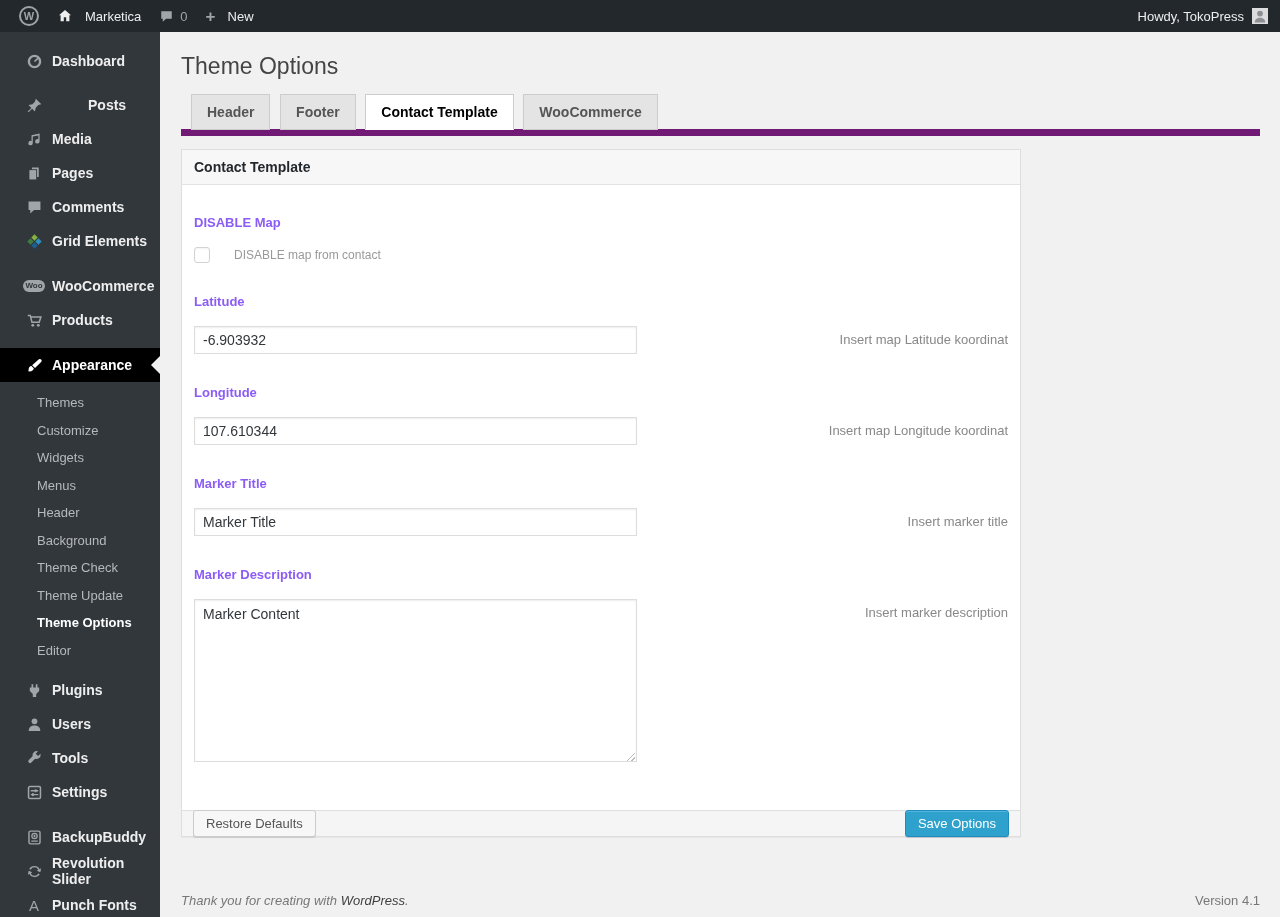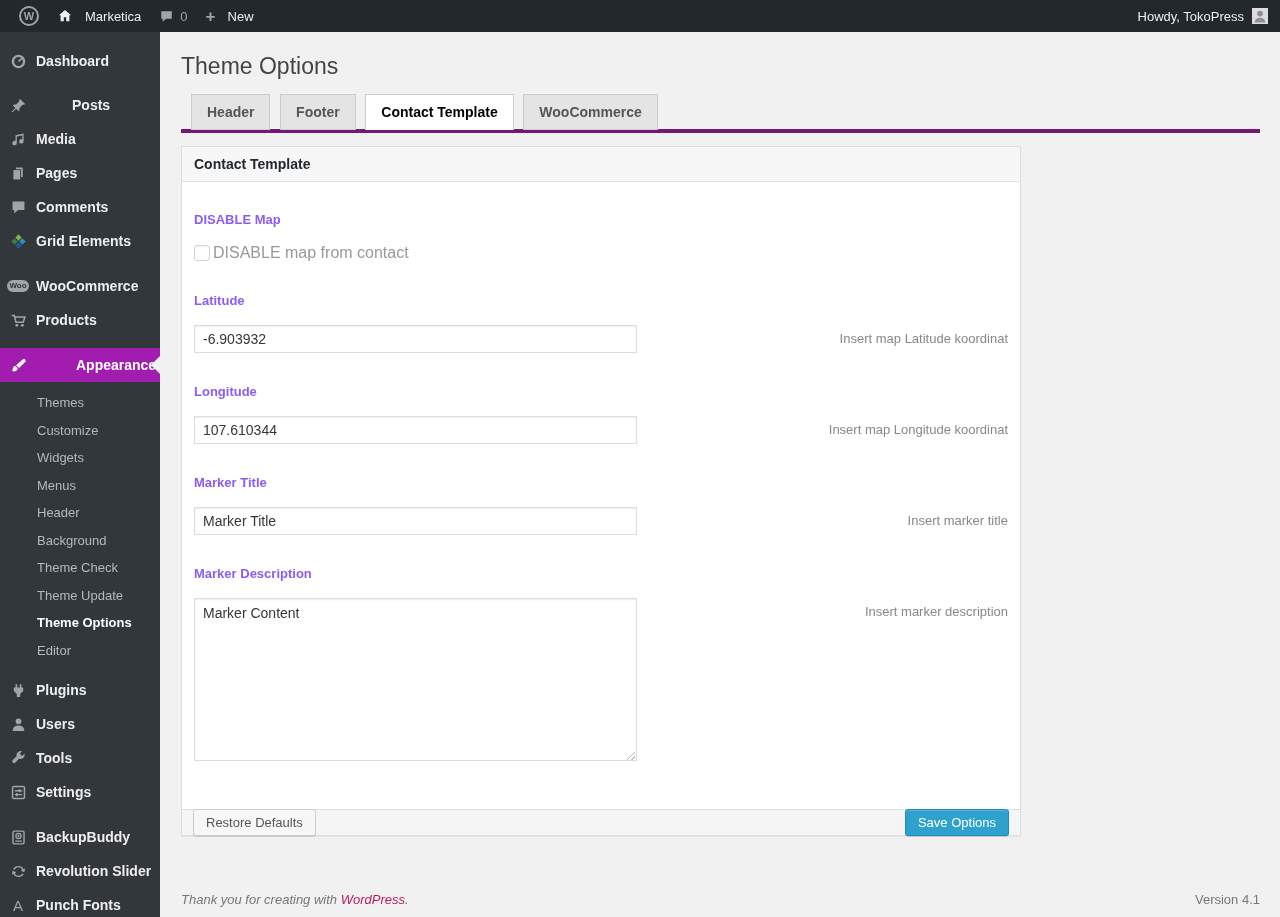--- a/index.html
+++ b/index.html
@@ -38,32 +38,32 @@
   .avatar svg { display:block; }
 
   
   .sidebar {
     position:fixed; top:32px; left:0; bottom:0; width:160px;
     background:#32373c; z-index:40; padding-top:12px;
   }
   .menu { list-style:none; }
   .menu-item {
     display:flex; align-items:center; height:34px;
-    padding-left:8px; color:#eee; font-size:14px; font-weight:600;
+    padding-left:24px; color:#eee; font-size:14px; font-weight:600;
     cursor:pointer; position:relative;
   }
   .micon {
     width:20px; height:20px; margin-right:8px;
     display:flex; align-items:center; justify-content:center;
     color:#a0a5aa; flex-shrink:0;
   }
   .micon svg { width:17px; height:17px; }
   .gap-sm { margin-top:10px;gap:36px; }
   .gap-md { margin-top:11px; }
-  .menu-item.current-parent { background:#a21caf; color:#fff;gap:40px; }
+  .menu-item.current-parent { background:#000000; color:#fff; }
   .menu-item.current-parent .micon { color:#fff; }
   .menu-arrow {
     position:absolute; right:0; top:50%; margin-top:-9px;
     width:0; height:0;
     border-top:9px solid transparent; border-bottom:9px solid transparent;
     border-right:9px solid #f1f1f1;
   }
   .submenu { list-style:none; padding:7px 0 9px; }
   .submenu li {
     height:27.5px; display:flex; align-items:center;
@@ -78,21 +78,21 @@
   .woo-badge:after {
     content:""; position:absolute; left:3px; bottom:-4px;
     border:4px solid transparent; border-top-color:#a0a5aa; border-left-width:2px; border-right-width:2px;
   }
   .punch-a { font-size:15px; color:#a0a5aa; font-weight:400; }
 
   
   .content { margin-left:160px; padding:21px 20px 0 21px; }
   .page-title { font-size:23px; font-weight:400; color:#444; margin-bottom:14px; }
 
-  .tabs { border-bottom:4px solid #701a75; padding-left:10px; }
+  .tabs { border-bottom:7px solid #701a75; padding-left:10px; }
   .tab {
     display:inline-block; margin:0 6px -1px 0;
     padding:9px 15px; background:#e4e4e4; border:1px solid #ccc;
     font-size:14px; font-weight:600; color:#555; cursor:pointer;
   }
   .tab.active { background:#fff; border-bottom-color:#fff; color:#000; font-weight:700; }
 
   .panel {
     margin-top:13px; width:840px; background:#fff;
     border:1px solid #dedede; box-shadow:0 1px 1px rgba(0,0,0,.04);
@@ -104,21 +104,21 @@
   .panel-body { padding:30px 12px 45px; }
   .field-group { margin-bottom:31px; }
   .field-label { font-size:13px; font-weight:700; color:#8b5cf6; margin-bottom:17px; }
   .check-row { display:flex; align-items:center; }
   .checkbox {
     appearance:none; -webkit-appearance:none;
     width:16px; height:16px; background:#fff;
     border:1px solid #d3d3d3; border-radius:3px; cursor:pointer;
     box-shadow:inset 0 1px 2px rgba(0,0,0,.05);
   }
-  .check-label { margin-left:3px; font-size:16px; color:#999; }
+  .check-label { margin-left:24px; font-size:12px; color:#999; }
   .field-row { display:flex; align-items:flex-start;justify-content:space-between; }
   .input-wrap { position:relative; }
   .text-input {
     width:443px; height:28px; padding:3px 8px;
     font-family:"Liberation Sans", sans-serif; font-size:14px; color:#32373c;
     background:#fff; border:1px solid #ddd;
     box-shadow:inset 0 1px 2px rgba(0,0,0,.07);
   }
   .textarea {
     width:443px; height:163px; padding:6px 8px; resize:none;
@@ -150,21 +150,21 @@
   .btn-primary {
     background:#2ea2cc; border:1px solid #1e8cbe; color:#fff;
     box-shadow:inset 0 1px 0 rgba(120,200,230,.5), 0 1px 0 rgba(0,0,0,.15);
   }
 
   .page-footer {
     margin-top:56px; display:flex; justify-content:space-between; align-items:center;
     font-size:13px; color:#777;
   }
   .thanks { font-style:italic; }
-  .thanks a { color:#be185d; text-decoration:none; cursor:pointer;text-align:center; }
+  .thanks a { color:#404040; text-decoration:none; cursor:pointer;text-align:center; }
 </style>
 </head>
 <body>
 
 <div class="adminbar">
   <div class="ab-left">
     <span class="ab-item">
       <span class="wp-logo-circle">W</span>
     </span>
     <span class="ab-item">

